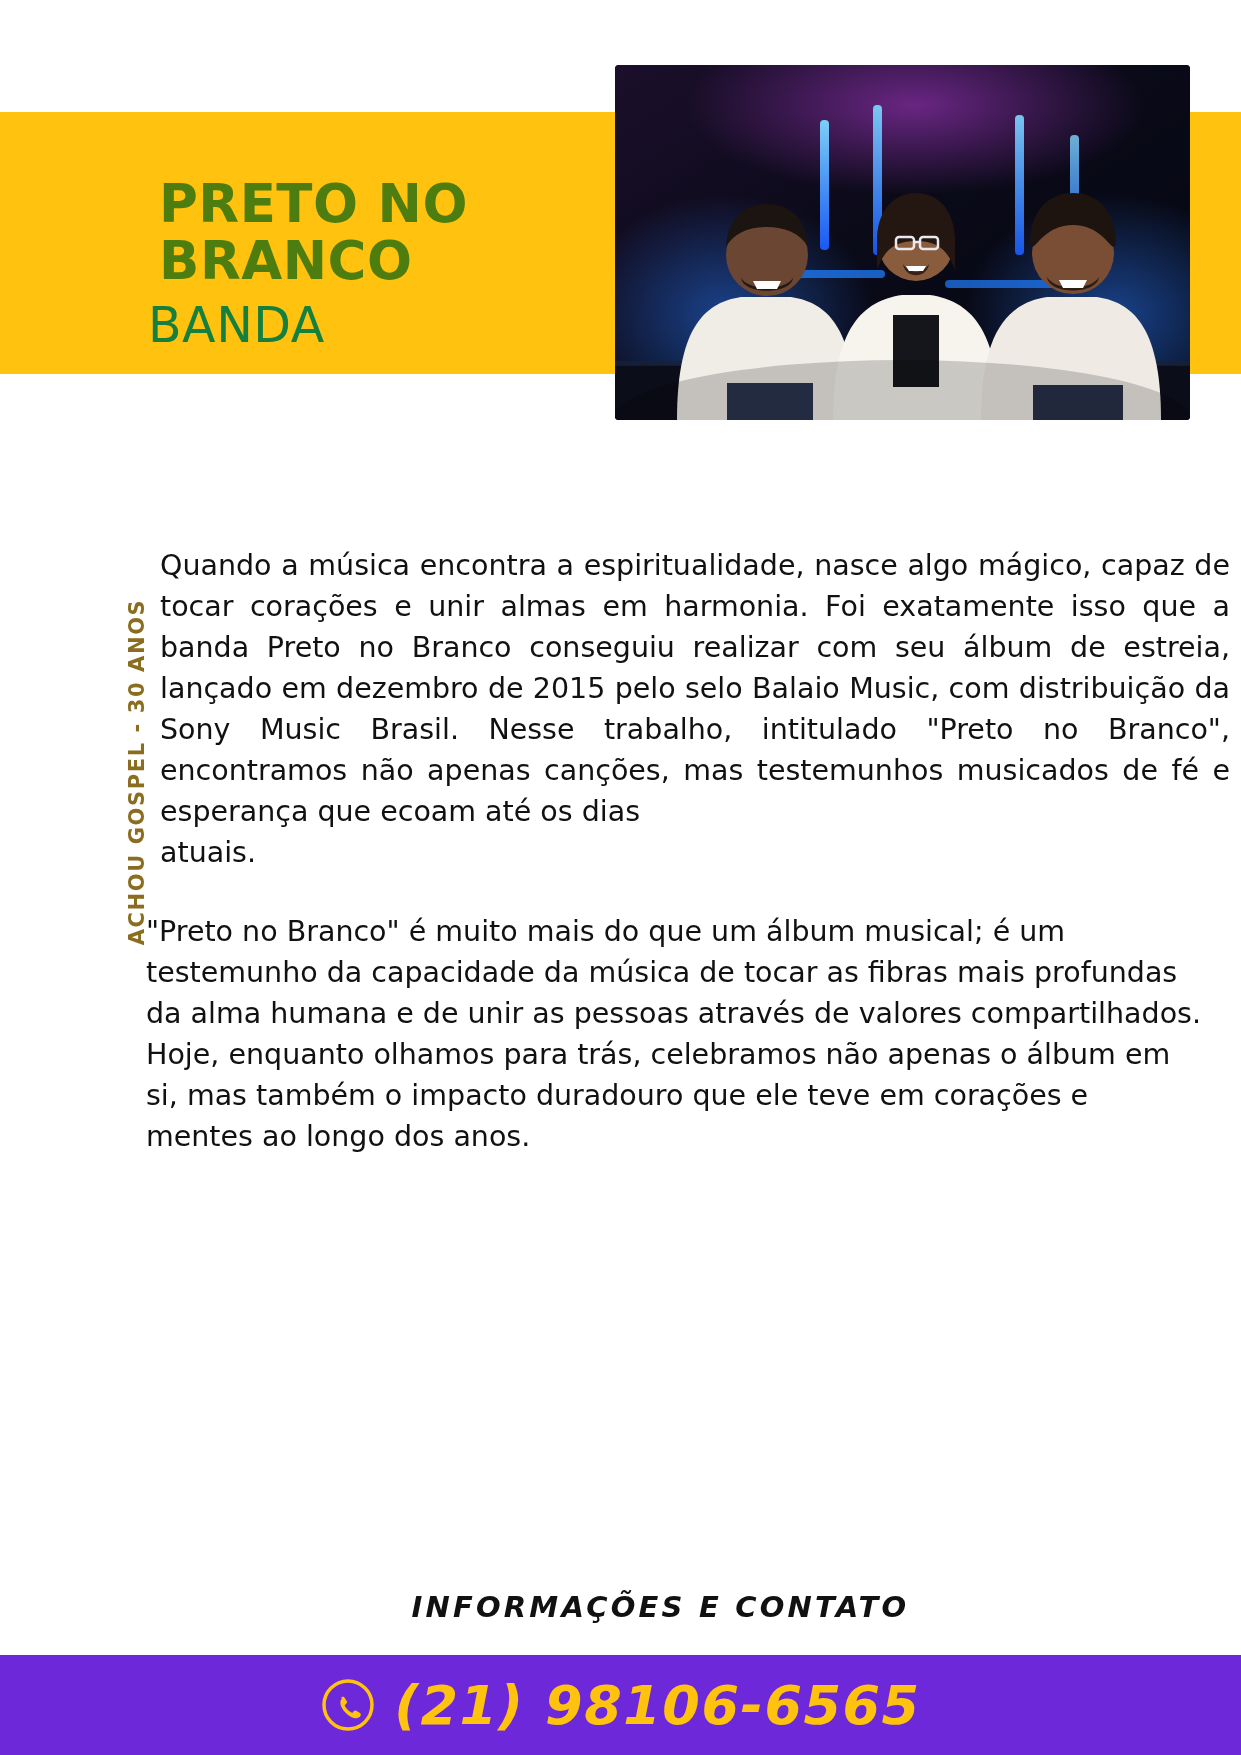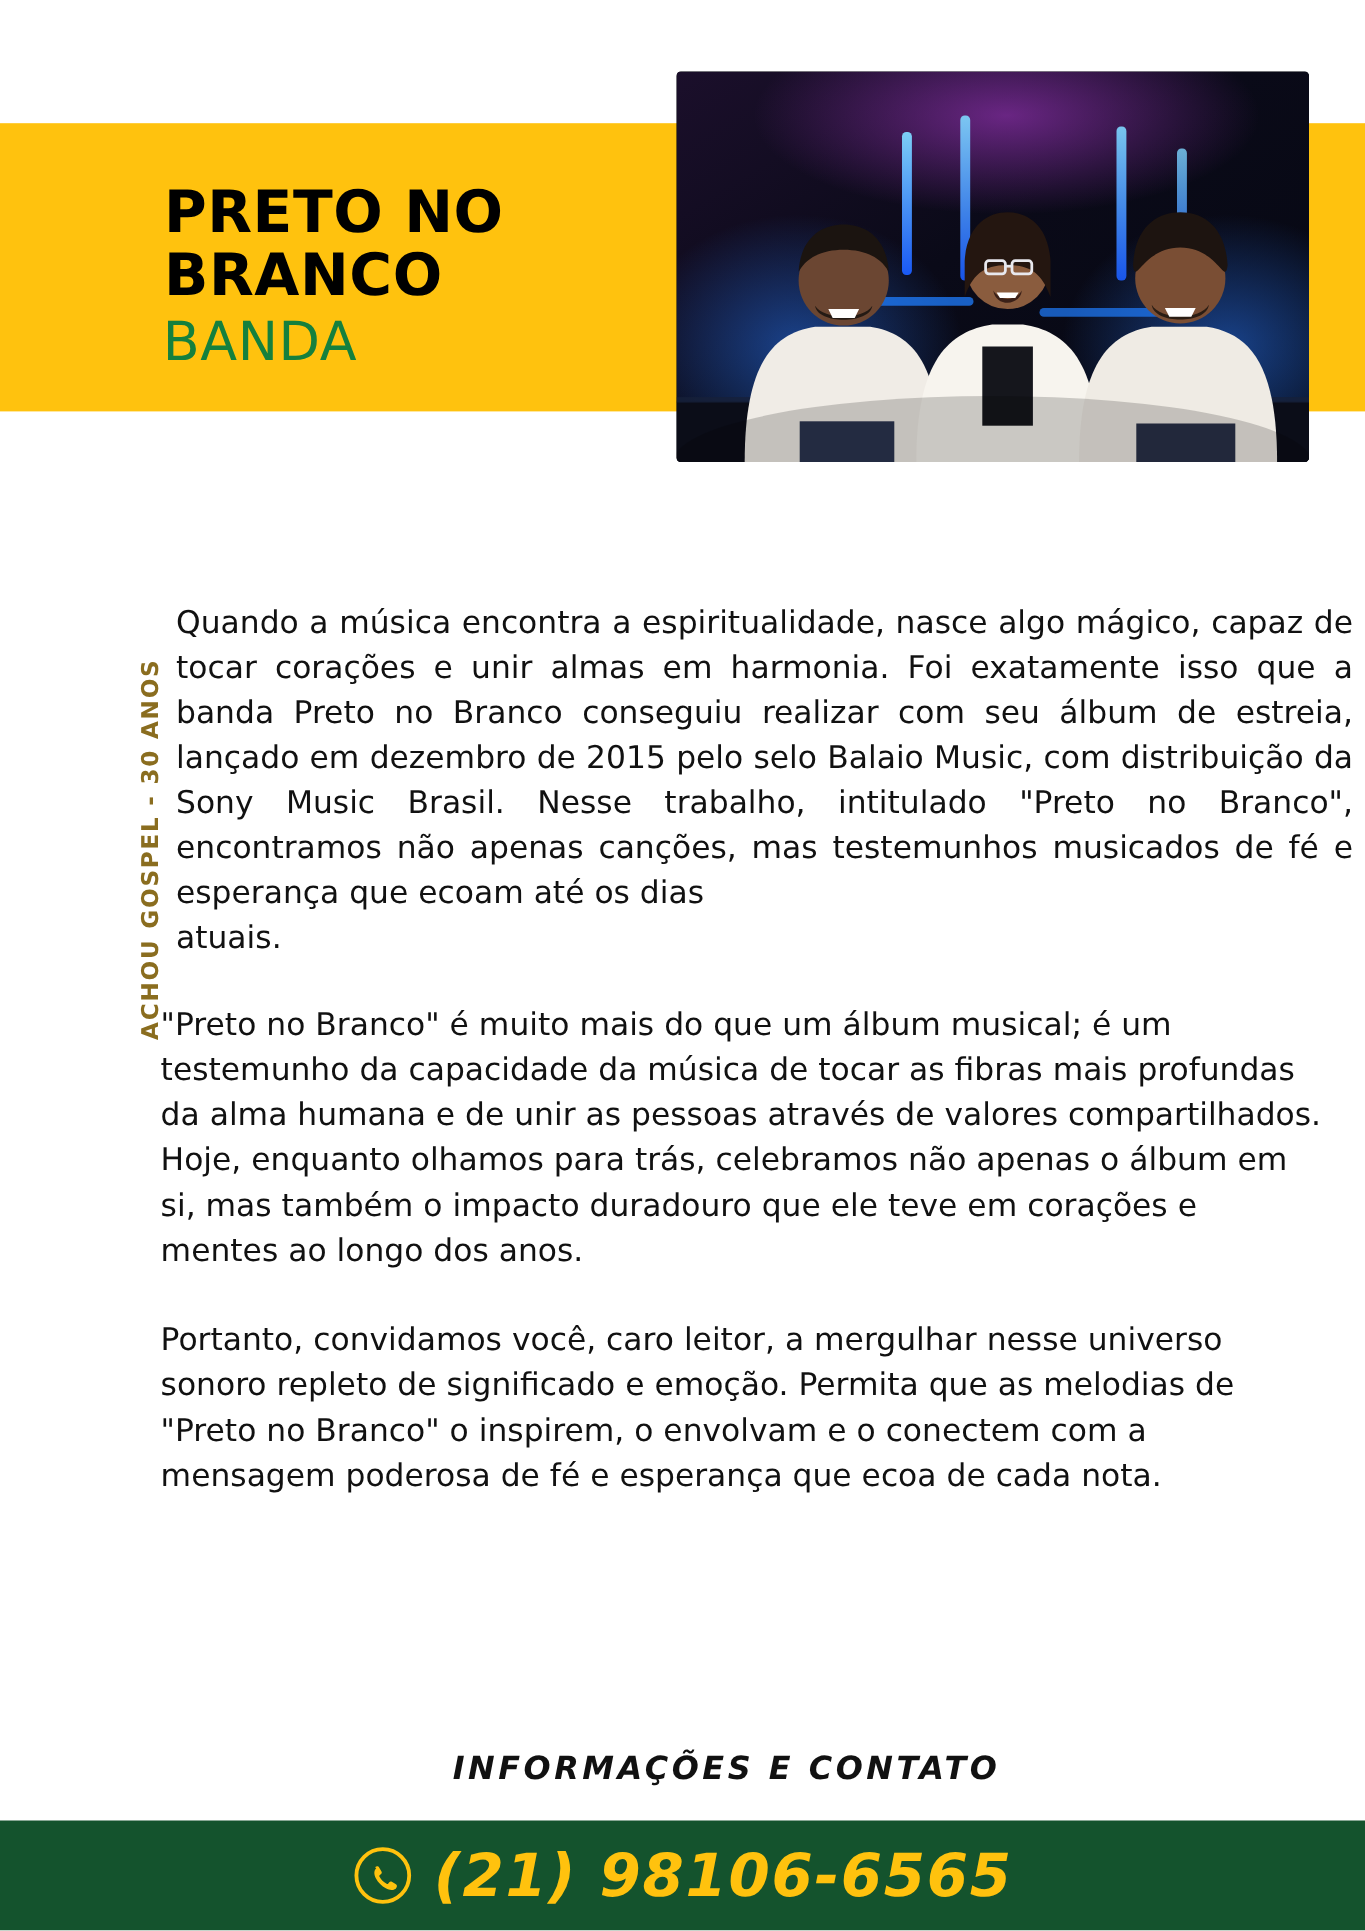--- a/index.html
+++ b/index.html
@@ -30,22 +30,22 @@
     left: 148px;
     top: 165px;
     width: 470px;
   }
   .header-title {
     font-family: "DejaVu Sans", sans-serif;
     font-weight: bold;
     font-size: 53px;
     line-height: 1.07;
     letter-spacing: 0.5px;
-    color: #000000;
-    margin: 1px;
+    color: #4d7c0f;
+    margin: 11px;
     white-space: pre-line;
   }
   .header-subtitle {
     font-family: "DejaVu Sans", sans-serif;
     font-weight: normal;
     font-size: 49px;
     line-height: 1.05;
     color: #15803d;
     margin: 6px 0 0 0;
     letter-spacing: 0.5px;
@@ -118,21 +118,21 @@
     letter-spacing: 3.2px;
     color: #111111;
     padding-left: 40px;
   }
   .footer-bar {
     position: absolute;
     left: 0;
     top: 1655px;
     width: 1241px;
     height: 100px;
-    background: #14532d;
+    background: #6d28d9;
     display: flex;
     align-items: center;
     justify-content: center;
     gap: 18px;
   }
   .wa-icon { width: 56px; height: 56px; display: block; }
   .phone-number {
     font-family: "DejaVu Sans", sans-serif;
     font-style: italic;
     font-weight: bold;
@@ -222,21 +222,20 @@
     <ellipse cx="287" cy="355" rx="290" ry="60" fill="#000000" opacity="0.18"></ellipse>
   </svg>
 </div>
 
 <div class="side-label">ACHOU GOSPEL - 30 ANOS</div>
 
 <div class="article">
   <p class="para justified p1">Quando a música encontra a espiritualidade, nasce algo mágico, capaz de tocar corações e unir almas em harmonia. Foi exatamente isso que a banda Preto no Branco conseguiu realizar com seu álbum de estreia, lançado em dezembro de 2015 pelo selo Balaio Music, com distribuição da Sony Music Brasil. Nesse trabalho, intitulado "Preto no Branco", encontramos não apenas canções, mas testemunhos musicados de fé e esperança que ecoam até os dias
 atuais.</p>
   <p class="para p2">"Preto no Branco" é muito mais do que um álbum musical; é um testemunho da capacidade da música de tocar as fibras mais profundas da alma humana e de unir as pessoas através de valores compartilhados. Hoje, enquanto olhamos para trás, celebramos não apenas o álbum em si, mas também o impacto duradouro que ele teve em corações e mentes ao longo dos anos.</p>
-  <p class="para p3">Portanto, convidamos você, caro leitor, a mergulhar nesse universo sonoro repleto de significado e emoção. Permita que as melodias de "Preto no Branco" o inspirem, o envolvam e o conectem com a mensagem poderosa de fé e esperança que ecoa de cada nota.</p>
 </div>
 
 <div class="contact-heading">INFORMAÇÕES E CONTATO</div>
 
 <div class="footer-bar">
   <span class="wa-icon">
     <svg viewBox="0 0 56 56" width="56" height="56">
       <circle cx="28" cy="28" r="24" fill="none" stroke="#FFC20E" stroke-width="3.5"></circle>
       <path d="M21 20.5 c1.4 -1.4 3 -1 3.8 0.4 l2 3.4 c0.5 0.9 0.3 1.7 -0.4 2.3 l-1.3 1.1 c-0.4 0.4 -0.5 0.8 -0.2 1.3 1.6 3 3.6 5 6.6 6.6 0.5 0.3 0.9 0.2 1.3 -0.2 l1.1 -1.3 c0.6 -0.7 1.4 -0.9 2.3 -0.4 l3.4 2 c1.4 0.8 1.8 2.4 0.4 3.8 -2.2 2.2 -5.4 2.2 -9.3 0.2 -3.6 -1.9 -7 -5.3 -8.9 -8.9 -2 -3.9 -2 -7.1 0.2 -9.3 z" fill="#FFC20E"></path>
       <path d="M40 40 l-6 -2 6 -1 z" fill="#FFC20E"></path>

